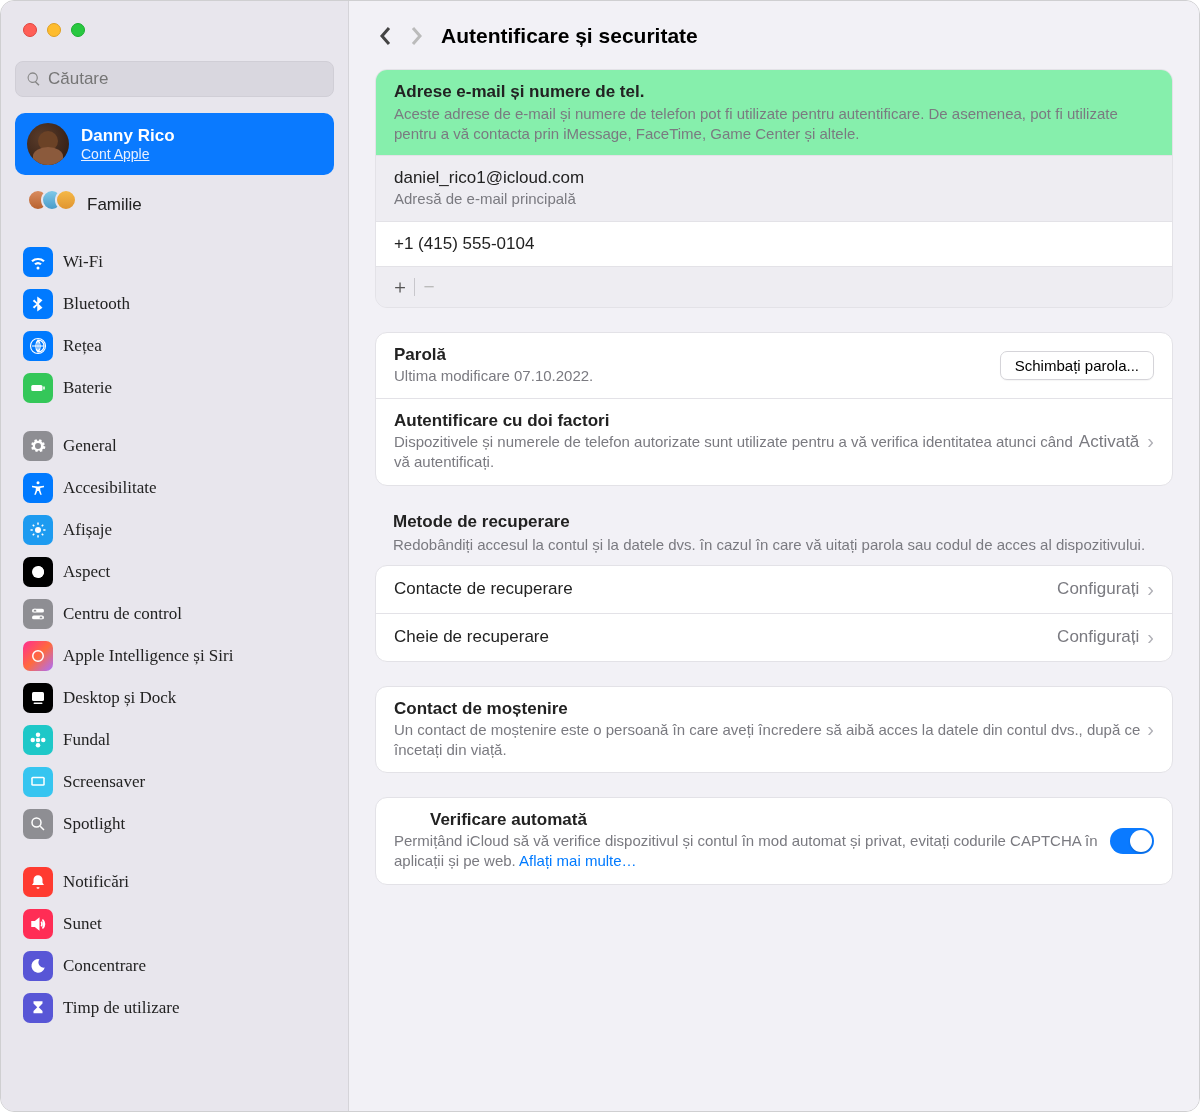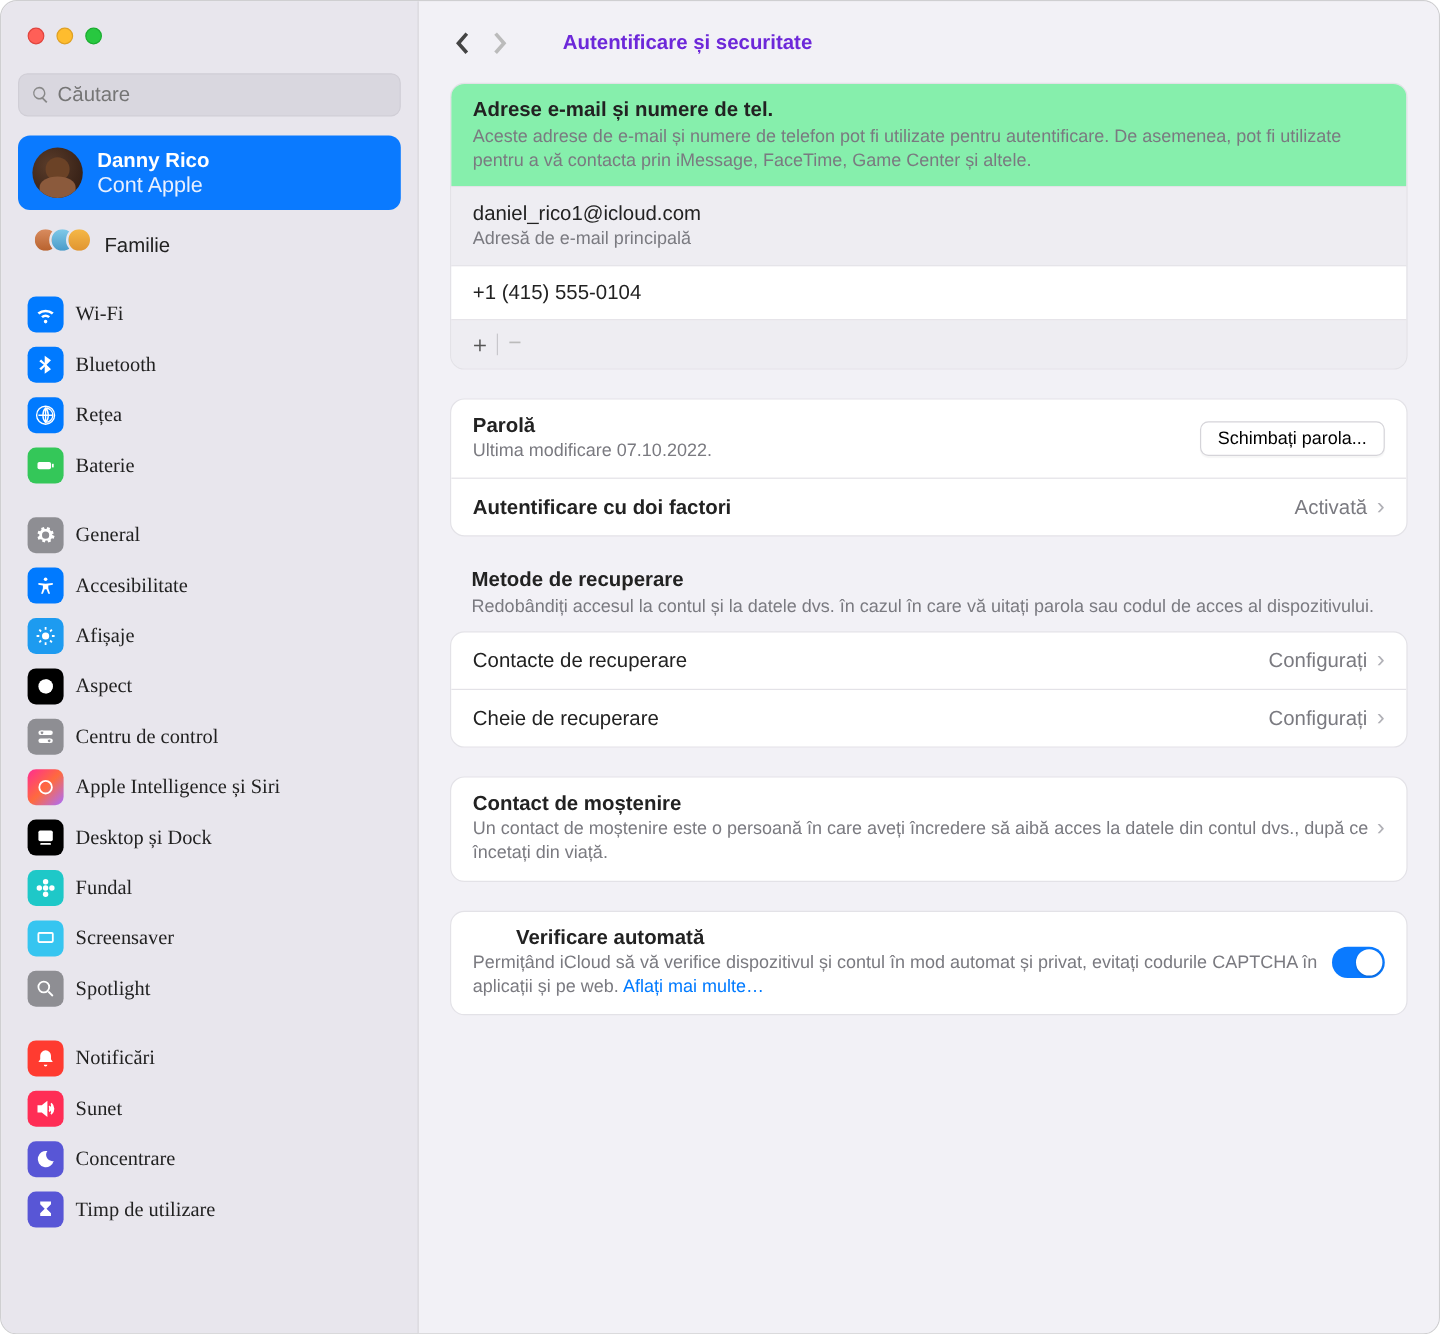--- a/index.html
+++ b/index.html
@@ -17,21 +17,21 @@
 .sidebar { width: 348px; height: 100%; background: #e8e6ed; padding: 60px 14px 10px 14px; overflow-y: auto; border-right: 1px solid #d5d4d9; }
 .search { display: flex; align-items: center; background: #d9d7df; border: 1px solid #d0ced6; border-radius: 8px; padding: 7px 10px; margin-bottom: 16px; }
 .search svg { fill: #888; margin-right: 6px; }
 .search input { border: none; background: transparent; font-size: 17px; color: #701a75; outline: none; flex: 1; }
 
 .account { display: flex; align-items: center; background: #0a7aff; border-radius: 10px; padding: 10px 12px; margin-bottom: 4px; }
 .avatar { width: 42px; height: 42px; border-radius: 50%; background: radial-gradient(circle at 35% 35%, #5a3c2a, #2b1810); margin-right: 12px; flex-shrink: 0; position: relative; overflow: hidden; }
 .avatar::after { content: ""; position: absolute; bottom: 0; left: 50%; transform: translateX(-50%); width: 30px; height: 18px; background: #8b5a3c; border-radius: 50% 50% 0 0; }
 .avatar::before { content: ""; position: absolute; top: 8px; left: 50%; transform: translateX(-50%); width: 20px; height: 20px; background: #6b4226; border-radius: 50%; }
 .account-name { color: #fff; font-size: 17px; font-weight: 600; }
-.account-sub { color: #e8f0ff; font-size: 18px; }
+.account-sub { color: #e8f0ff; font-size: 14px; text-decoration: underline; }
 
 .family { display: flex; align-items: flex-end; padding: 10px 12px; border-radius: 10px; margin-bottom: 14px; }
 .family-avatars { width: 52px; height: 26px; position: relative; margin-right: 8px; }
 .fa { width: 22px; height: 22px; border-radius: 50%; position: absolute; border: 2px solid #e8e6ed; }
 .fa1 { background: linear-gradient(#d98c5f,#b8622e); left: 0; }
 .fa2 { background: linear-gradient(#7fc9e8,#4a9bc9); left: 14px; }
 .fa3 { background: linear-gradient(#f5b847,#e09530); left: 28px; }
 
 .sb-group { margin-top: 16px; font-family: Liberation Serif, serif; }
 .sb-item { display: flex; align-items: center; padding: 6px 8px; border-radius: 8px; cursor: pointer; }
@@ -58,21 +58,21 @@
 .ic-focus { background: #5856d6; }
 .ic-time { background: #5856d6; }
 .sb-icon svg { width: 18px; height: 18px; fill: #fff; }
 
 
 .main { flex: 1; height: 100%; background: #f2f1f6; overflow-y: auto; }
 .header { display: flex; align-items: center; padding: 20px 30px 18px 22px; }
 .nav-btn { width: 30px; height: 30px; display: flex; align-items: center; justify-content: center; cursor: pointer; }
 .nav-btn svg { width: 14px; height: 20px; stroke: #444; stroke-width: 3; fill: none; }
 .nav-btn.disabled svg { stroke: #bbb; }
-.page-title { font-size: 17px; font-weight: 700; margin-left: 38px; color: #6d28d9; }
+.page-title { font-size: 21px; font-weight: 700; margin-left: 10px; color: #000000; }
 
 .content { padding: 0 26px 30px 26px; }
 
 .card { background: #fff; border: 1px solid #e3e2e7; border-radius: 12px; margin-bottom: 24px; overflow: hidden; }
 .card-alt { background: #eeedf2; }
 .card-header { padding: 12px 18px 10px 18px; }
 .card-header.gray { background: #86efac; }
 .card-title { font-size: 17px; font-weight: 600; color: #222; }
 .card-desc { font-size: 15px; color: #7a7a80; margin-top: 2px; line-height: 1.35; }
 
@@ -350,20 +350,21 @@
           <div class="row-col">
             <div class="row-title" style="font-weight:600;">Parolă</div>
             <div class="row-sub">Ultima modificare 07.10.2022.</div>
           </div>
           <button class="btn">Schimbați parola...</button>
         </div>
         <div class="divider"></div>
         <div class="row">
           <div class="row-col">
             <div class="row-title" style="font-weight:600;">Autentificare cu doi factori</div>
+            <div class="row-sub">Dispozitivele și numerele de telefon autorizate sunt utilizate pentru a vă verifica identitatea atunci când vă autentificați.</div>
           </div>
           <div class="row-value">Activată</div>
           <div class="chevron">›</div>
         </div>
       </div>
 
       <div class="outer-header">
         <div class="outer-title">Metode de recuperare</div>
         <div class="outer-desc">Redobândiți accesul la contul și la datele dvs. în cazul în care vă uitați parola sau codul de acces al dispozitivului.</div>
       </div>

